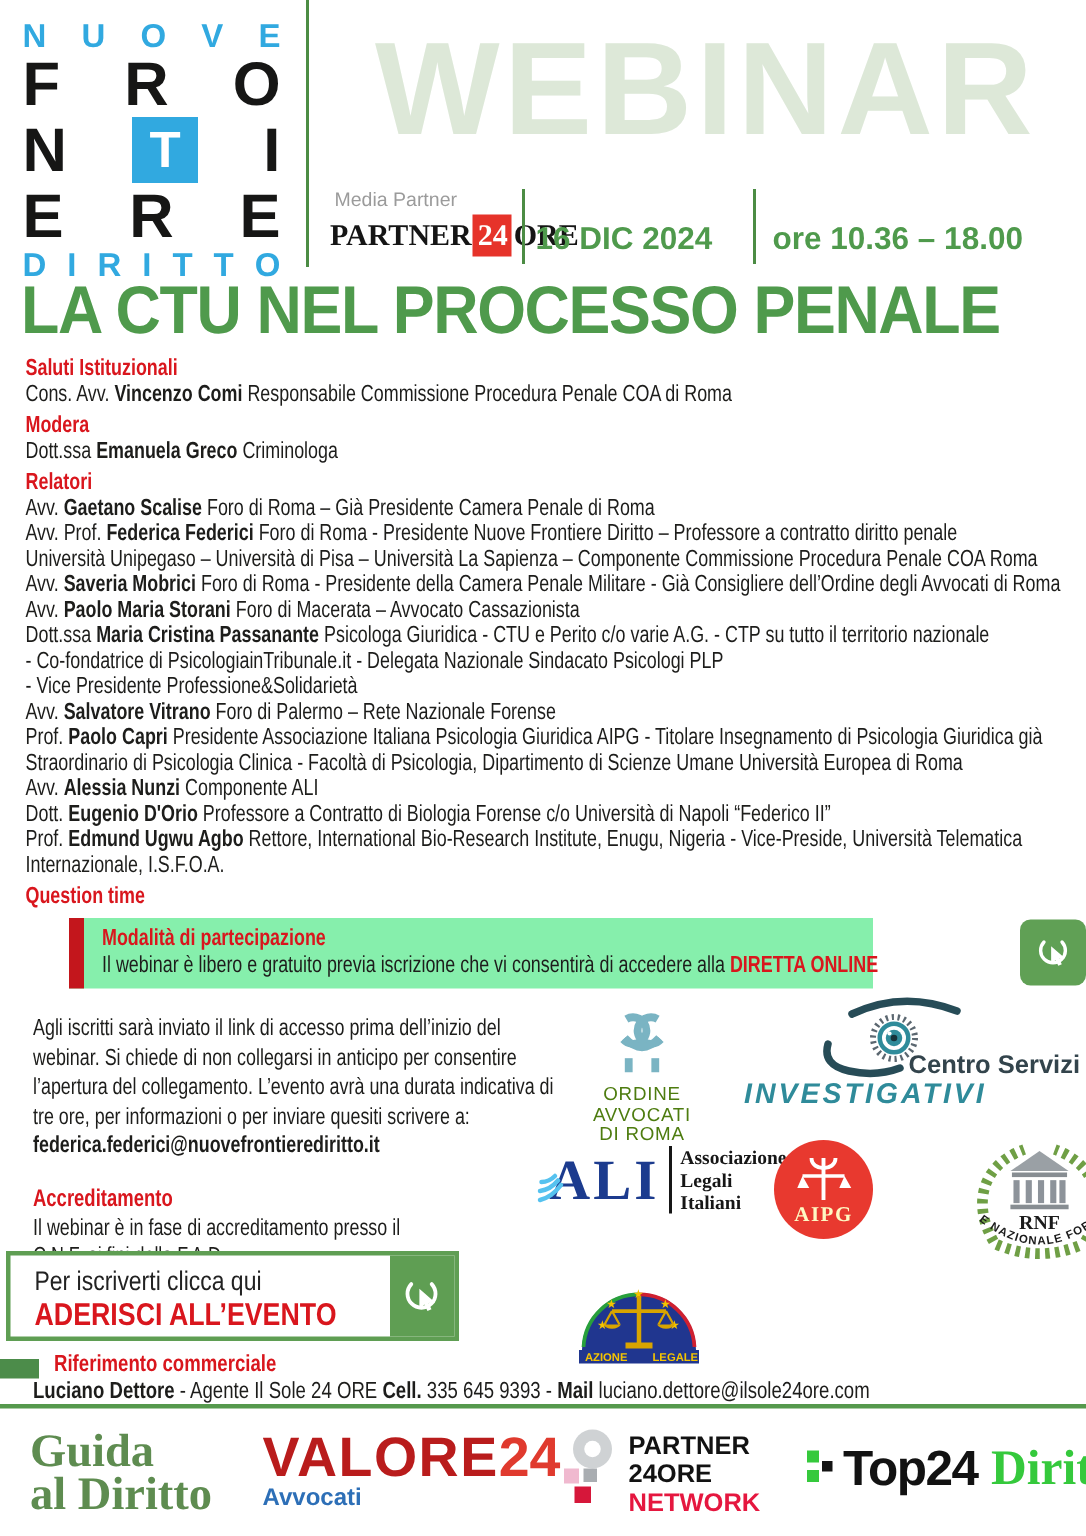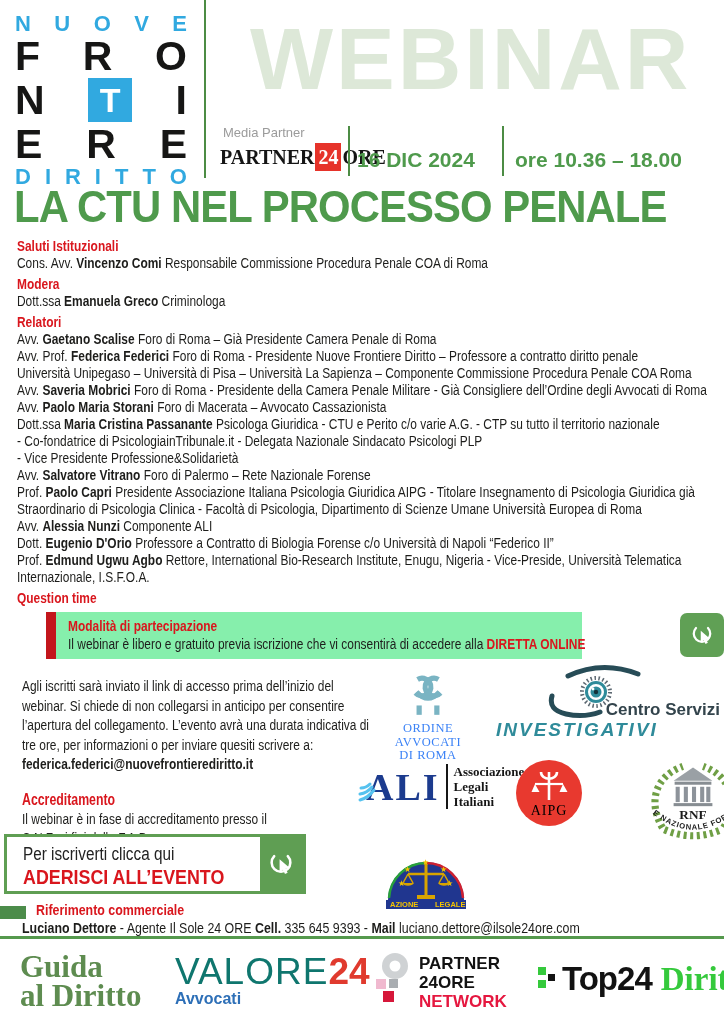--- a/index.html
+++ b/index.html
@@ -81,46 +81,46 @@
   
   .comm-bullet { position:absolute; left:0; top:906px; width:26px; height:13px; background:#4c8c4a; }
   .comm-h { position:absolute; left:36px; top:901px; color:#d9161d; font-weight:bold; font-size:15.5px;
             white-space:nowrap; transform:scaleX(0.8); transform-origin:0 0; }
   .comm-line { position:absolute; left:22px; top:919px; font-size:15.5px; white-space:nowrap;
                transform:scaleX(0.8); transform-origin:0 0; }
   .hr-green { position:absolute; left:0; top:936px; width:724px; height:3px; background:#55994d; }
 
   
   .ordine { position:absolute; left:390px; top:670px; width:76px; text-align:center; }
-  .ordine-text { font-family:Liberation Serif, serif; font-size:12.5px; line-height:13.5px;
-                 color:#3b82f6; letter-spacing:0.5px; }
+  .ordine-text { font-family:Liberation Sans, sans-serif; font-size:12.5px; line-height:13.5px;
+                 color:#4d7c0f; letter-spacing:0.5px; }
   .csi { position:absolute; left:490px; top:662px; width:232px; height:80px; }
   .csi-t1 { position:absolute; right:2px; top:38px; font-weight:bold; font-size:17px; color:#33444c;text-align:right; }
   .csi-t2 { position:absolute; left:6px; top:57px; font-weight:bold; font-size:19px;
             color:#2f8b9a; letter-spacing:2px;font-style:italic; }
   .ali { position:absolute; left:366px; top:764px; display:flex; align-items:flex-start; }
   .ali-abbr { font-family:"Liberation Serif", serif; font-weight:bold; font-size:38px;
               line-height:46px; color:#1c3b8e; letter-spacing:2px; position:relative; }
   .ali-sw { position:absolute; left:-8px; top:16px; }
   .ali-stack { border-left:2.5px solid #161616; margin-left:6px; padding-left:6px;
                font-family:"Liberation Serif", serif; font-weight:bold; font-size:13px;
                line-height:15px; color:#161616; }
   .aipg { position:absolute; left:516px; top:760px; width:66px; height:66px; border-radius:50%;
           background:#e8392f; text-align:center; }
-  .aipg-label { position:absolute; left:0; right:0; bottom:7px; color:#000000;
-                font-family:"Liberation Serif", serif; font-weight:normal; font-size:14px; letter-spacing:1px; }
+  .aipg-label { position:absolute; left:0; right:0; bottom:7px; color:#fef9c3;
+                font-family:"Liberation Serif", serif; font-weight:bold; font-size:14px; letter-spacing:1px; }
   .rnf { position:absolute; left:644px; top:756px; }
   .azione { position:absolute; left:384px; top:838px; }
 
   
   .f-guida { position:absolute; left:20px; top:952px; font-family:"Liberation Serif", serif;
              font-weight:bold; font-size:31px; line-height:29px; color:#5e8c50; }
   .f-valore { position:absolute; left:175px; top:954px; }
   .f-valore-main { font-size:37px; line-height:36px; white-space:nowrap; }
-  .f-valore-name { color:#0f766e; letter-spacing:1px; }
+  .f-valore-name { color:#b91c1c; letter-spacing:1px;font-weight:bold; }
   .f-valore-num { color:#e03a2e; font-weight:bold; }
   .f-valore-sub { color:#2d6fb7; font-weight:bold; font-size:16px; }
   .f-partner { position:absolute; left:374px; top:950px; display:flex; gap:9px; }
   .f-partner-text { font-weight:bold; font-size:17px; line-height:19px; color:#121212; padding-top:4px; }
   .f-partner-net { color:#e5173f; }
   .f-top24 { position:absolute; left:536px; top:960px; display:flex; align-items:center; }
   .f-top24-name { font-weight:bold; font-size:33px; color:#121212; letter-spacing:-1px; margin-left:4px; }
   .f-top24-suffix { font-family:"Liberation Serif", serif; font-weight:bold; font-size:33px;
                     color:#35c93c; margin-left:9px; }
 </style>

